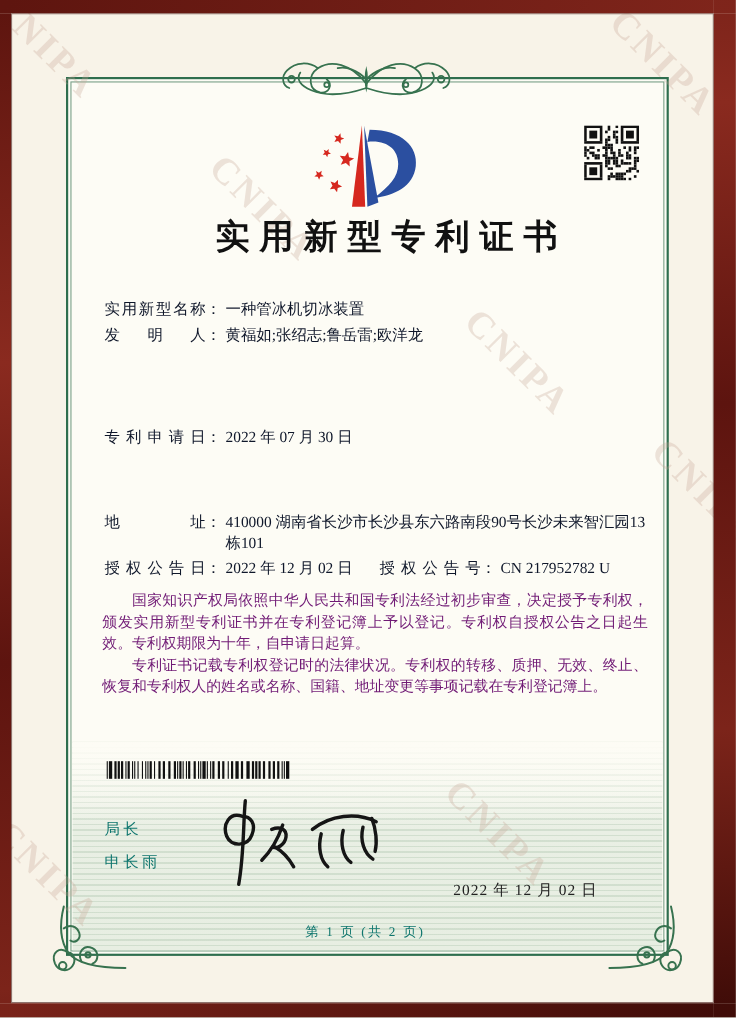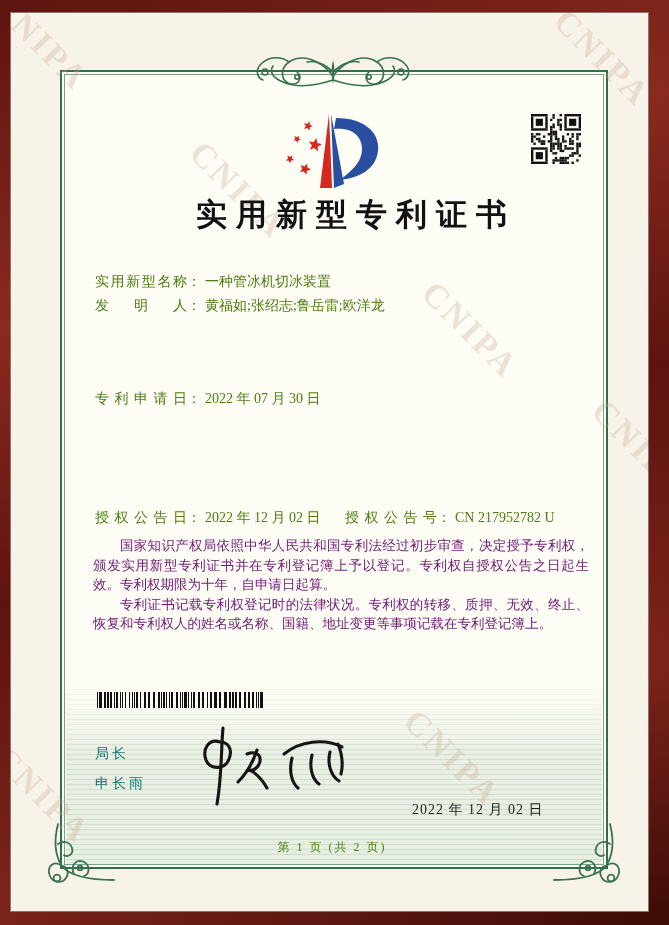--- a/index.html
+++ b/index.html
@@ -23,33 +23,33 @@
     background:linear-gradient(to bottom,#fdfcf5,rgba(253,252,245,0));}
   
   .wm{position:absolute;z-index:1;font:700 34px "Liberation Serif","DejaVu Serif",serif;
     color:rgba(199,164,148,.30);letter-spacing:3px;white-space:nowrap;
     transform:translate(-50%,-50%) rotate(45deg);pointer-events:none;}
   
   .abs{position:absolute;z-index:2;}
   .certno{left:92px;top:112px;font-size:13px;letter-spacing:2px;color:#222;}
   .title{left:60px;width:456px;top:194px;text-align:right;font-size:31px;font-weight:700;
     letter-spacing:9px;color:#111;}
-  .row{left:95px;font-size:14px;color:#4d7c0f;line-height:19px;white-space:nowrap;}
+  .row{left:95px;font-size:14px;color:#0f172a;line-height:19px;white-space:nowrap;}
   .flabel{display:inline-block;width:92px;text-align:justify;text-align-last:justify;vertical-align:top;}
   .colon{vertical-align:top;}
   .fval{margin-left:4px;vertical-align:top;}
   .addr{display:inline-block;width:388px;white-space:normal;line-height:19px;}
   .paras{left:93px;width:496px;top:536px;font-size:13.5px;line-height:19.5px;color:#701a75;}
   .paras p{margin:0;text-indent:2em;text-align:justify;}
   .barcode{left:97px;top:692px;width:170px;height:16px;font-size:0;}
   .barcode i{display:inline-block;height:16px;background:#111;vertical-align:top;}
   .signer{font-family:Liberation Sans, sans-serif;font-size:14px;color:#0f766e;
     letter-spacing:3px;}
   .date{left:412px;top:801px;font-size:14px;letter-spacing:1px;color:#222;}
-  .pageinfo{left:60px;width:544px;top:839px;text-align:center;font-size:12px;letter-spacing:2px;color:#4d7c0f;}
+  .pageinfo{left:60px;width:544px;top:839px;text-align:center;font-size:12px;letter-spacing:2px;color:#0f766e;}
   .footnote{left:0;right:0;top:884px;text-align:center;font-size:13px;letter-spacing:3px;color:#8d4233;z-index:3;}
   .orn{position:absolute;z-index:3;pointer-events:none;}
   svg{display:block;}
 </style>
 </head>
 <body>
 
 <div id="page">
 
   <span class="wm" style="left:40px;top:42px;">CNIPA</span>
@@ -255,20 +255,23 @@
 
   <div class="abs row" style="top:272px;">
     <span class="flabel">实用新型名称</span><span class="colon">：</span><span class="fval">一种管冰机切冰装置</span>
   </div>
   <div class="abs row" style="top:296px;">
     <span class="flabel">发明人</span><span class="colon">：</span><span class="fval">黄福如;张绍志;鲁岳雷;欧洋龙</span>
   </div>
   <div class="abs row" style="top:389px;">
     <span class="flabel">专利申请日</span><span class="colon">：</span><span class="fval">2022 年 07 月 30 日</span>
   </div>
+  <div class="abs row" style="top:466px;">
+    <span class="flabel">地址</span><span class="colon">：</span><span class="fval addr">410000 湖南省长沙市长沙县东六路南段90号长沙未来智汇园13栋101</span>
+  </div>
   <div class="abs row" style="top:508px;">
     <span class="flabel">授权公告日</span><span class="colon">：</span><span class="fval">2022 年 12 月 02 日</span>
     <span style="position:absolute;left:250px;top:0;">
       <span class="flabel">授权公告号</span><span class="colon">：</span><span class="fval">CN 217952782 U</span>
     </span>
   </div>
 
   <div class="abs paras">
     <p>国家知识产权局依照中华人民共和国专利法经过初步审查，决定授予专利权，颁发实用新型专利证书并在专利登记簿上予以登记。专利权自授权公告之日起生效。专利权期限为十年，自申请日起算。</p>
     <p>专利证书记载专利权登记时的法律状况。专利权的转移、质押、无效、终止、恢复和专利权人的姓名或名称、国籍、地址变更等事项记载在专利登记簿上。</p>

